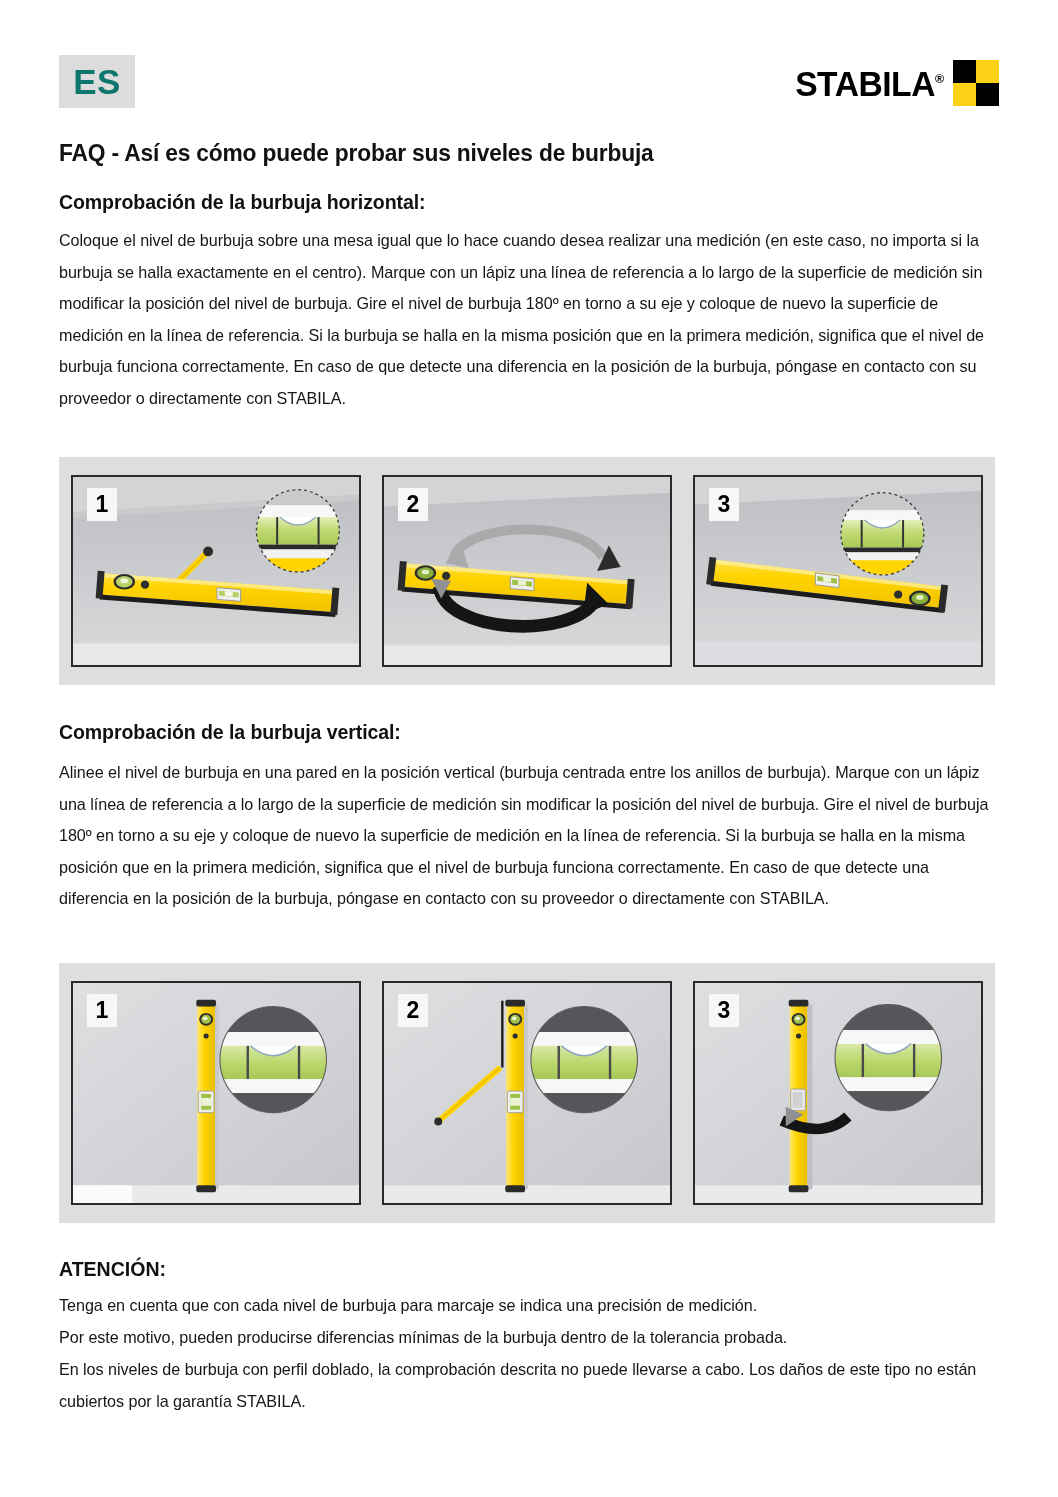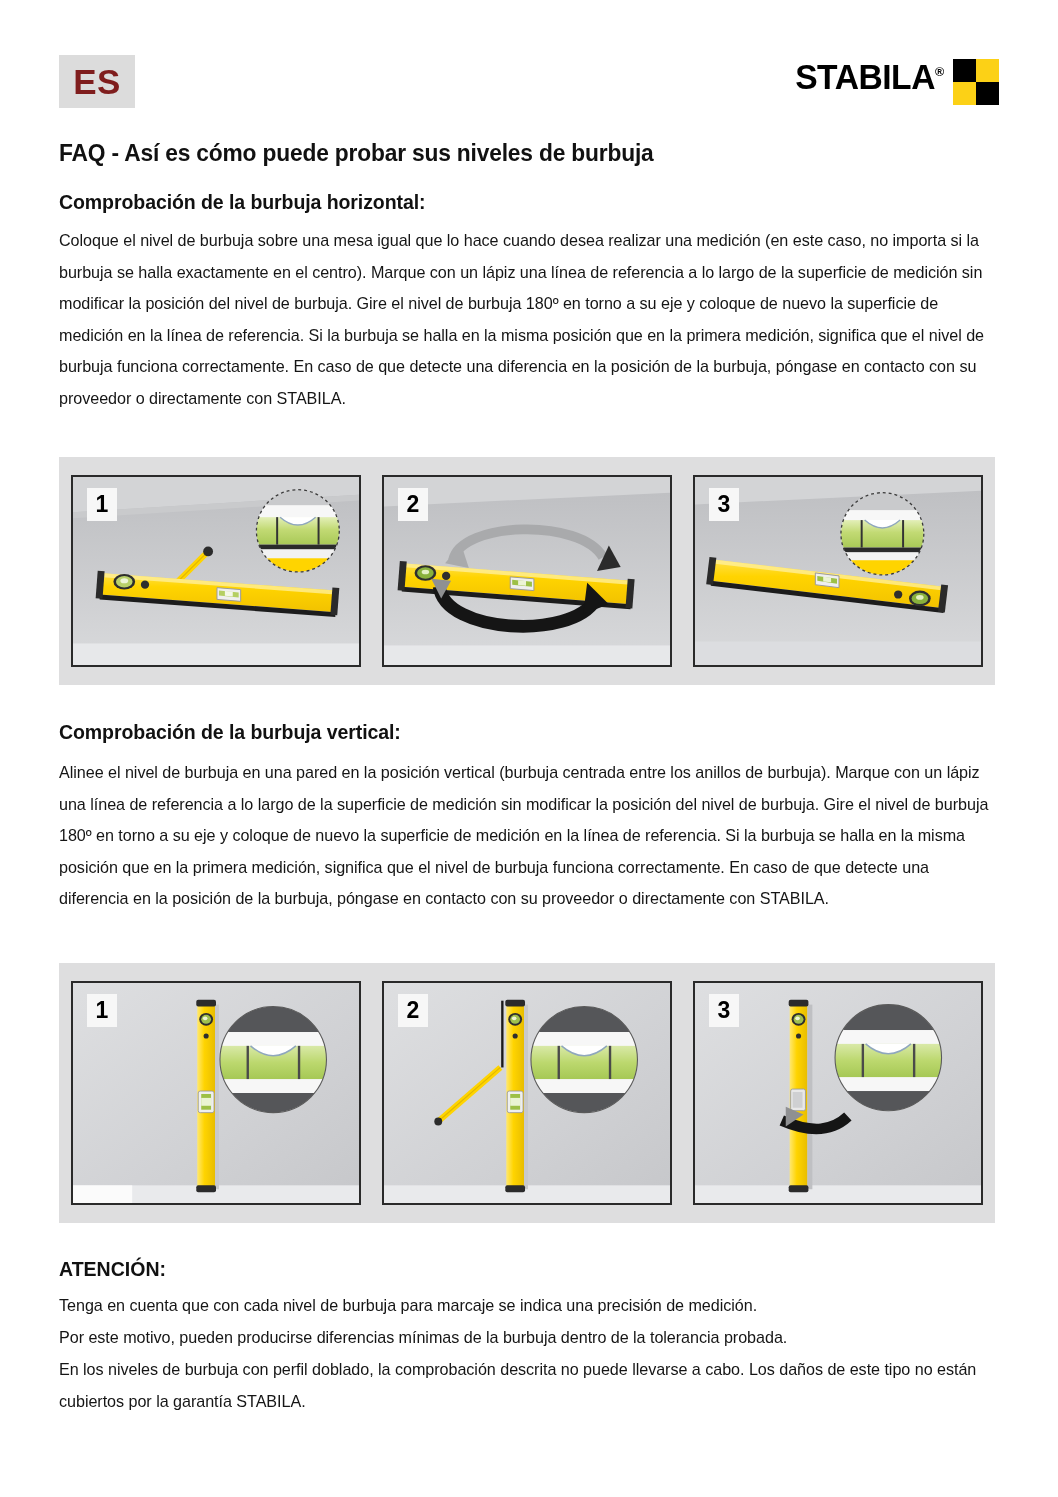--- a/index.html
+++ b/index.html
@@ -36,30 +36,30 @@
     left: 0; top: 0;
     width: 76px;
     height: 53px;
     background: #dcdcdc;
     display: flex;
     align-items: center;
     justify-content: center;
     font-weight: bold;
     font-size: 35px;
     letter-spacing: 0.5px;
-    color: #7f1d1d;
+    color: #0f766e;
     font-family: "Liberation Sans", sans-serif;
     text-align: center;
   }
   .logo {
     position: absolute;
     right: 0;
     top: 4px;
     display: flex;
-    align-items: flex-start;
+    align-items: center;
     height: 48px;
   }
   .logo-word {
     font-family: "Liberation Sans", sans-serif;
     font-weight: bold;
     font-size: 35px;
     letter-spacing: -0.5px;
     color: #000;
     line-height: 1;
     transform: scaleX(0.96);

